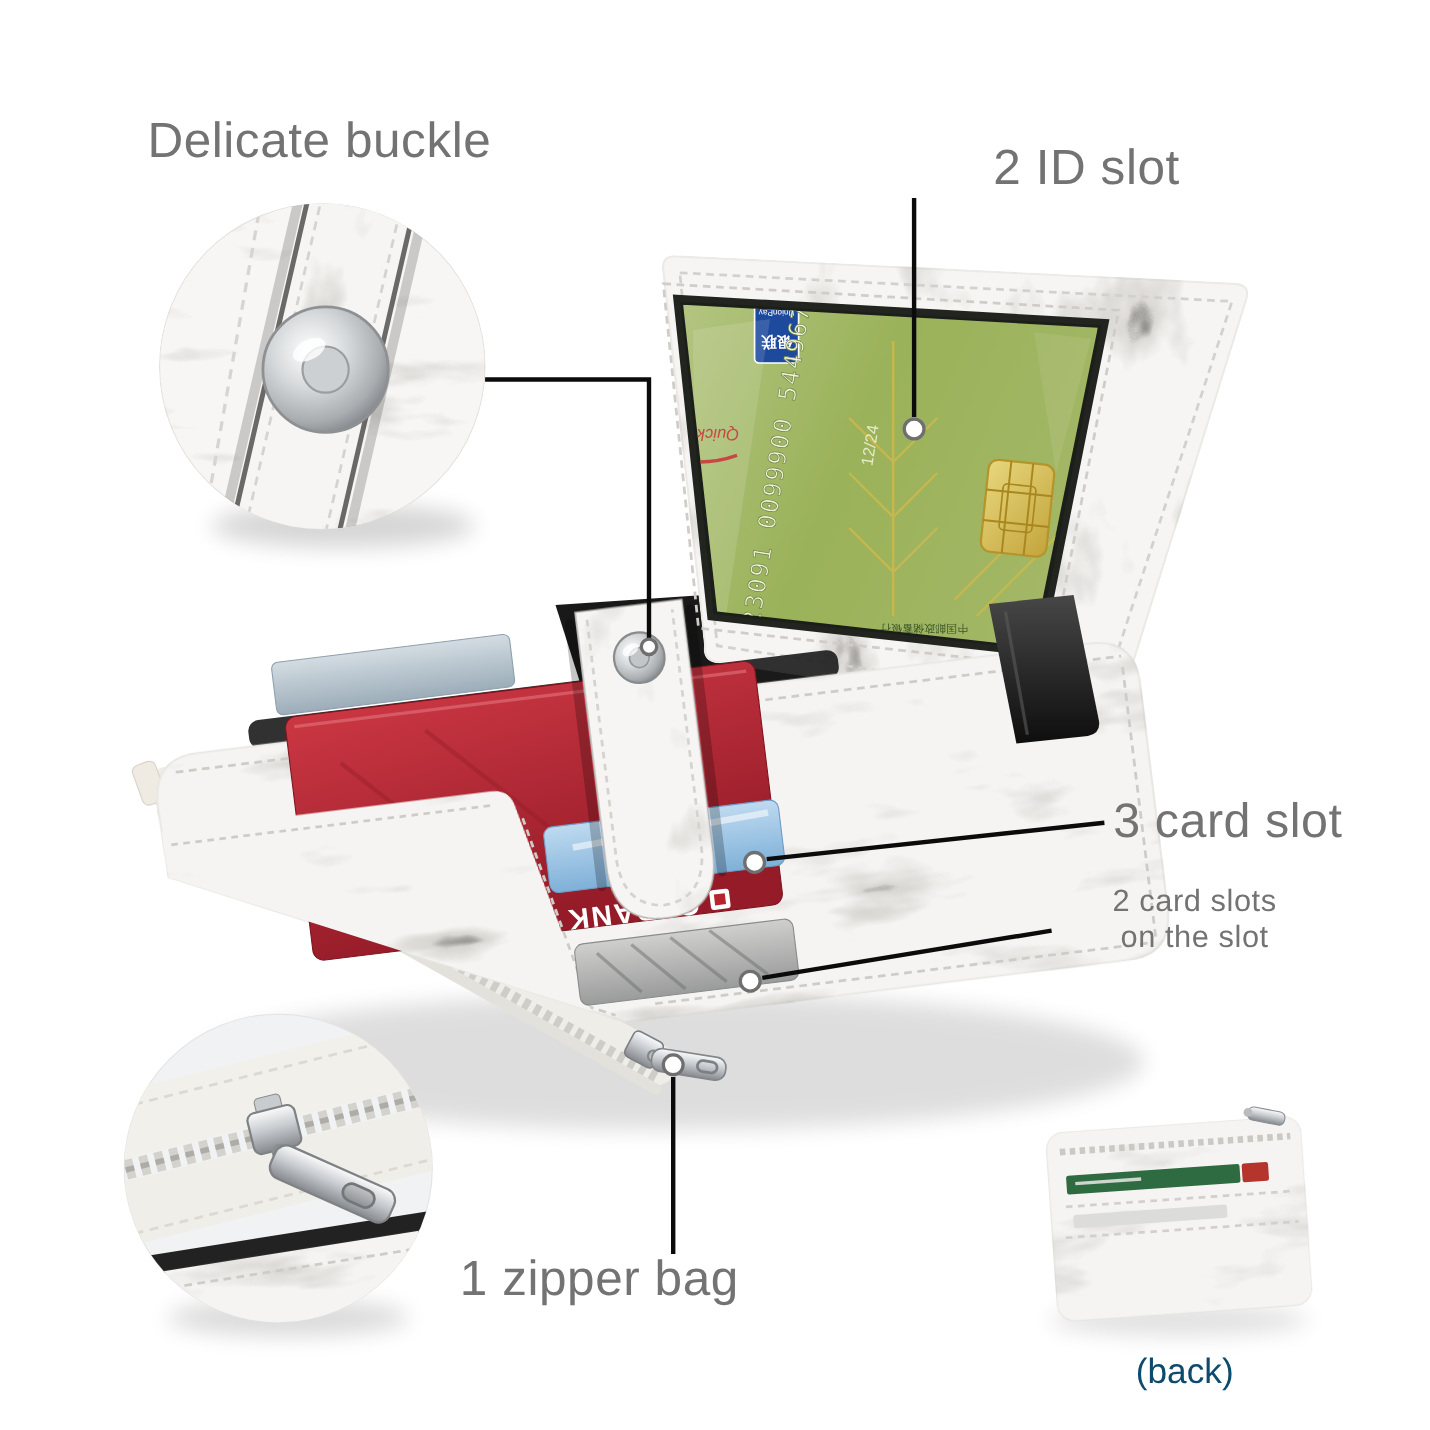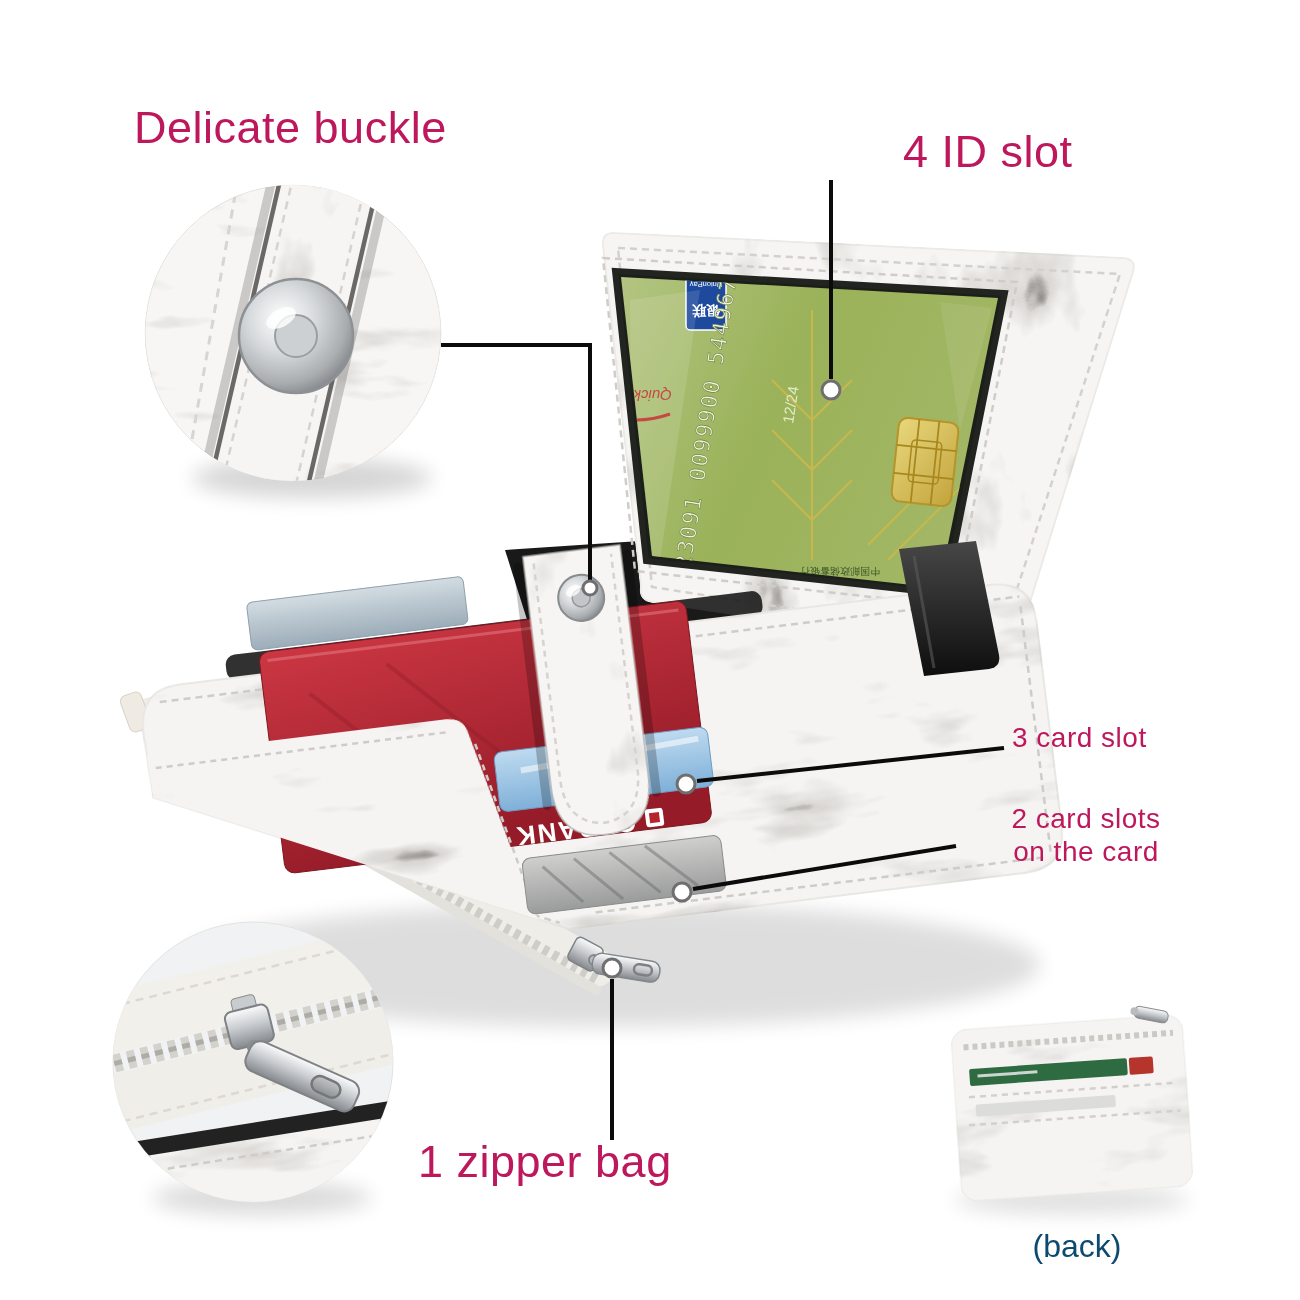--- a/index.html
+++ b/index.html
@@ -1,25 +1,25 @@
 <!DOCTYPE html>
 <html><head>
 <meta charset="utf-8">
 <style>
   html,body{margin:0;padding:0;background:#ffffff;}
   body{width:1300px;height:1300px;position:relative;overflow:hidden;
        font-family:"Liberation Sans",sans-serif;}
   .stage{position:absolute;left:0;top:0;width:1300px;height:1300px;}
   svg.scene{position:absolute;left:0;top:0;}
-  .label{position:absolute;color:#be185d;font-size:45px;white-space:nowrap;
+  .label{position:absolute;color:#737373;font-size:45px;white-space:nowrap;
          letter-spacing:0.5px;}
   .label-small{position:absolute;color:#0c4a6e;font-size:32px;}
   #lbl-buckle{left:134px;top:102px;}
   #lbl-idslot{left:903px;top:126px;}
-  #lbl-card3{left:1012px;top:722px;font-size:28px;}
+  #lbl-card3{left:1012px;top:722px;font-size:44px;}
   #lbl-card2{left:952px;top:802px;width:268px;text-align:center;font-size:28px;
              line-height:1.18;white-space:normal;}
   #lbl-zip{left:418px;top:1136px;}
   #lbl-back{left:988px;top:1228px;width:178px;text-align:center;}
 </style>
 </head>
 <body>
 
 <div class="stage">
 
@@ -293,22 +293,22 @@
   <g fill="#ffffff" stroke="#6f6f6f" stroke-width="3">
     <circle cx="590" cy="588" r="7"></circle>
     <circle cx="831" cy="390" r="9"></circle>
     <circle cx="686" cy="784" r="9"></circle>
     <circle cx="682" cy="892" r="9"></circle>
     <circle cx="612" cy="968" r="9"></circle>
   </g>
 </svg>
 
 <div class="label" id="lbl-buckle">Delicate buckle</div>
-<div class="label" id="lbl-idslot">4 ID slot</div>
+<div class="label" id="lbl-idslot">2 ID slot</div>
 <div class="label" id="lbl-card3">3 card slot</div>
 <div class="label" id="lbl-card2">
   <div>2 card slots</div>
-  <div>on the card</div>
+  <div>on the slot</div>
 </div>
 <div class="label" id="lbl-zip">1 zipper bag</div>
 <div class="label-small" id="lbl-back">(back)</div>
 
 </div>
 
 </body></html>

